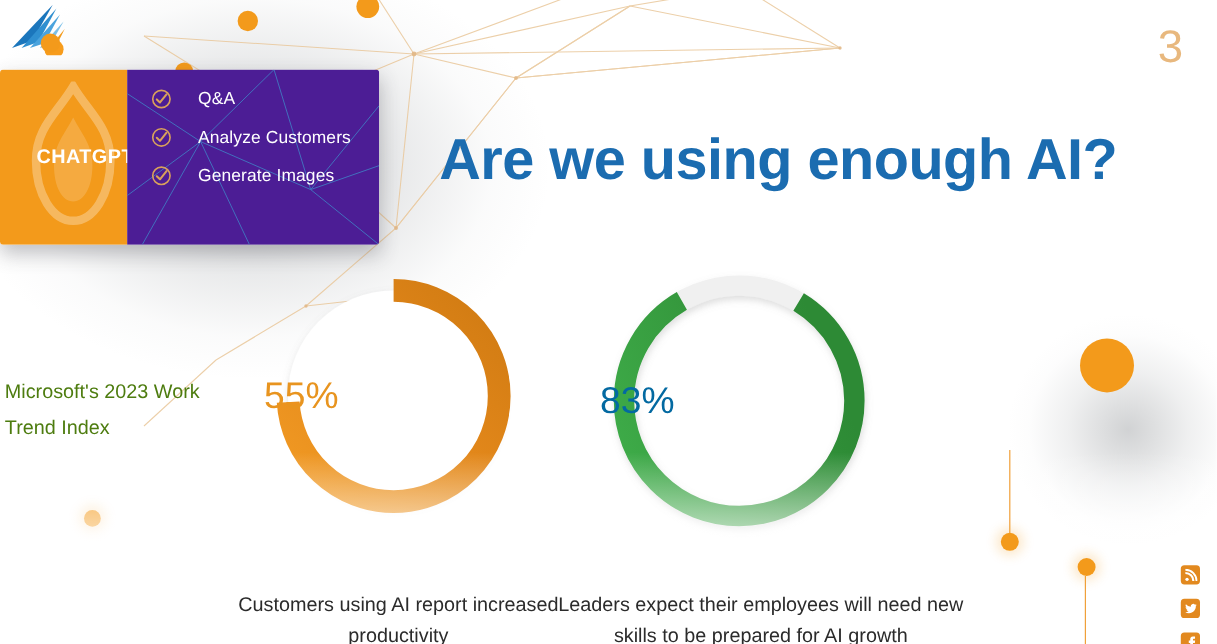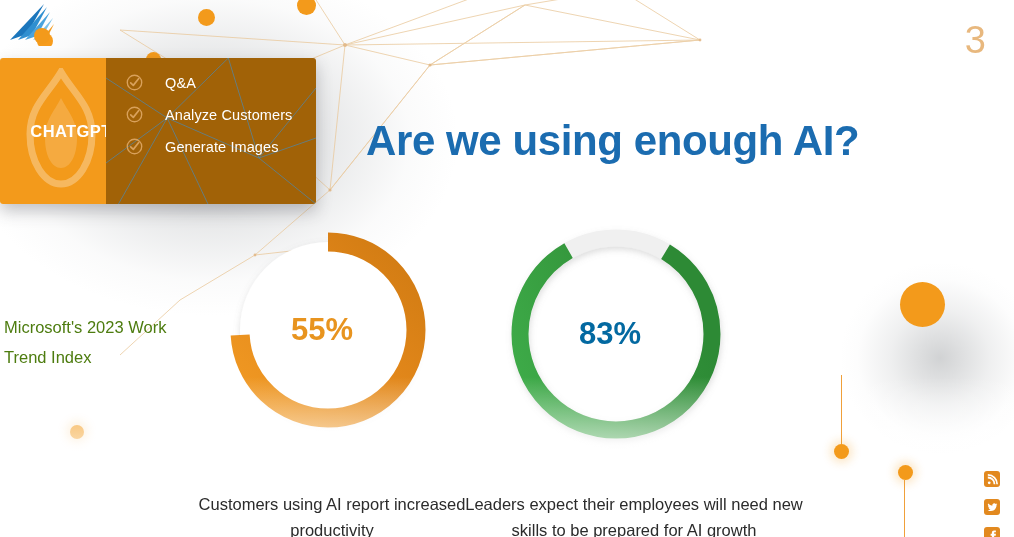--- a/index.html
+++ b/index.html
@@ -59,52 +59,52 @@
   }
   .flame {
     position:absolute; left:18px; top:10px; width:86px; height:122px;
     opacity:.30;
   }
   .card-left .label {
     position:relative; z-index:2;
     color:#ffffff; font-weight:bold; font-size:16.5px; letter-spacing:.4px;
   }
   .card-right {
-    flex:1; background:#a16207; position:relative; overflow:hidden;
+    flex:1; background:#4c1d95; position:relative; overflow:hidden;
     padding:16px 0 18px 20px;
   }
   .card-right svg.netblue { position:absolute; left:0; top:0; width:100%; height:100%; }
   .feat { position:relative; z-index:2; display:flex; align-items:center; margin-bottom:15px; }
   .feat .chk { width:17px; height:17px; flex:0 0 17px; margin-right:22px; }
   .feat .ftxt { color:#ffffff; font-size:14.5px; font-weight:400; letter-spacing:.1px; }
 
   
   .dot { position:absolute; border-radius:50%; background:#f39a1b; }
   .dot.glow { box-shadow:0 0 9px 4px rgba(243,154,27,.22); }
   .stick { position:absolute; width:1.4px; background:#f0a03a; }
 
   
   .title {
     position:absolute; left:366px; top:106px;
-    font-size:42px; font-weight:bold; color:#1b6cb0;
-    letter-spacing:-.4px; white-space:nowrap;margin-top:11px;
+    font-size:48px; font-weight:bold; color:#1b6cb0;
+    letter-spacing:-.4px; white-space:nowrap;
   }
 
   
   .source {
     position:absolute; left:4px; top:313px; width:200px;
     font-size:16.5px; color:#4d7c0f; line-height:1.8;
   }
 
   
   .donut { position:absolute; }
   .donut svg { display:block; overflow:visible; }
   .donut .pct {
     position:absolute; left:0; right:12px; top:50%; transform:translateY(-50%);
-    text-align:center; font-size:31px; font-weight:bold;
+    text-align:left; font-size:31px; font-weight:normal;
   }
   .donut.d1 { left:220px; top:222px; width:216px; height:216px; }
   .donut.d2 { left:500px; top:218px; width:232px; height:232px; }
 
   
   .cap {
     position:absolute; text-align:center;
     font-size:16.5px; color:#2b2b2b; line-height:1.55;
   }
   .cap.c1 { left:196px; top:492px; width:272px; }

